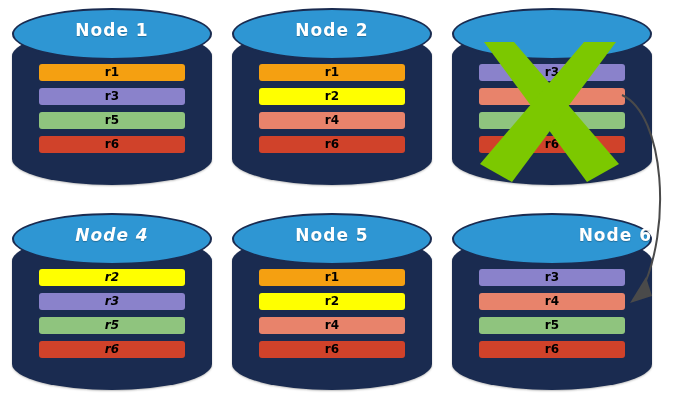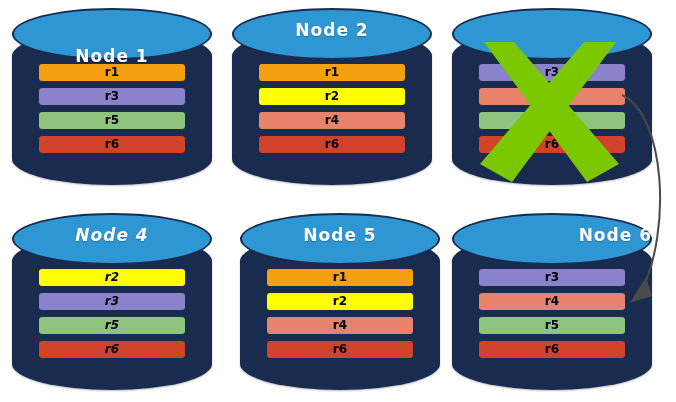--- a/index.html
+++ b/index.html
@@ -107,21 +107,21 @@
   }
 </style>
 </head>
 <body style="background: rgb(255, 255, 255);">
 
 <div id="stage">
 
   <div class="node" style="left:12px; top:8px;">
     <div class="cyl-body" style="background: rgb(26, 43, 80);"></div>
     <div class="cyl-top" style="background: rgb(46, 150, 211); border-color: rgb(26, 43, 80);"></div>
-    <div class="node-title" style="color: rgb(255, 255, 255); margin-top: 26px;">Node 1</div>
+    <div class="node-title" style="color: rgb(255, 255, 255);">Node 1</div>
     <div class="bars">
       <div class="bar" style="background: rgb(245, 160, 17);">r1</div>
       <div class="bar" style="background: rgb(138, 130, 203);">r3</div>
       <div class="bar" style="background: rgb(143, 196, 126);">r5</div>
       <div class="bar" style="background: rgb(208, 66, 42);">r6</div>
     </div>
   </div>
 
   <div class="node" style="left:232px; top:8px;">
     <div class="cyl-body" style="background: rgb(26, 43, 80);"></div>
@@ -155,21 +155,21 @@
     <div class="cyl-top" style="background: rgb(46, 150, 211); border-color: rgb(26, 43, 80);"></div>
     <div class="node-title" style="color: rgb(255, 255, 255);">Node 4</div>
     <div class="bars">
       <div class="bar" style="background: rgb(255, 255, 0);">r2</div>
       <div class="bar" style="background: rgb(138, 130, 203);">r3</div>
       <div class="bar" style="background: rgb(143, 196, 126);">r5</div>
       <div class="bar" style="background: rgb(208, 66, 42);">r6</div>
     </div>
   </div>
 
-  <div class="node" style="left:240px; top:213px;">
+  <div class="node" style="left:232px; top:213px;">
     <div class="cyl-body" style="background: rgb(26, 43, 80);"></div>
     <div class="cyl-top" style="background: rgb(46, 150, 211); border-color: rgb(26, 43, 80);"></div>
     <div class="node-title" style="color: rgb(255, 255, 255);">Node 5</div>
     <div class="bars">
       <div class="bar" style="background: rgb(245, 160, 17);">r1</div>
       <div class="bar" style="background: rgb(255, 255, 0);">r2</div>
       <div class="bar" style="background: rgb(232, 131, 107);">r4</div>
       <div class="bar" style="background: rgb(208, 66, 42);">r6</div>
     </div>
   </div>

